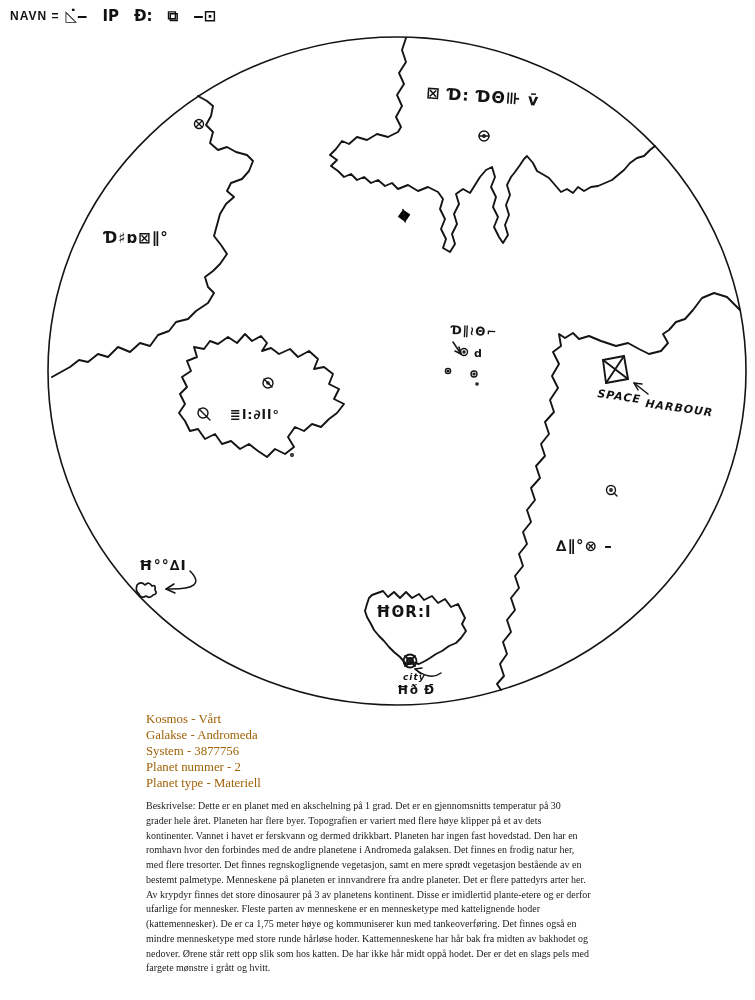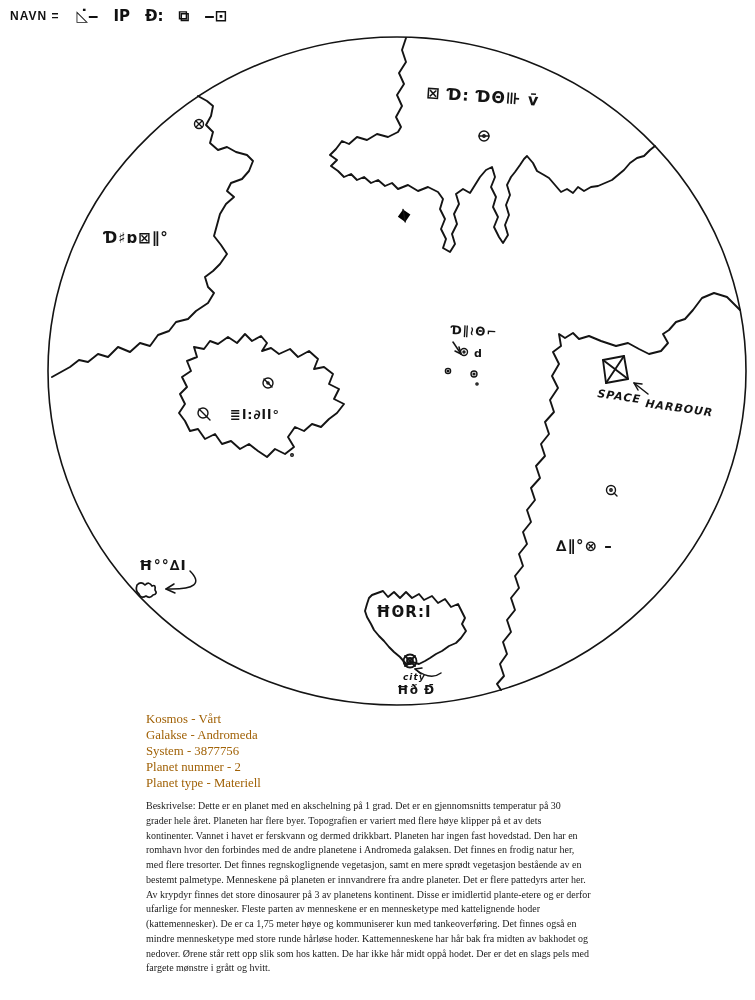--- a/index.html
+++ b/index.html
@@ -1,18 +1,18 @@
 <!DOCTYPE html>
 <html><head>
 <meta charset="utf-8">
 <style>
   html,body{margin:0;padding:0;background:#fff;}
   .page{position:relative;width:755px;height:1000px;background:#ffffff;overflow:hidden;
         font-family:"Liberation Serif",serif;color:#1b1b1b;}
-  .header{position:absolute;top:7px;left:10px;display:flex;align-items:center;gap:17px;}
+  .header{position:absolute;top:7px;left:10px;display:flex;align-items:center;gap:6px;}
   .header .navn{font-family:"Liberation Sans",sans-serif;font-weight:bold;font-size:12px;
         letter-spacing:1px;color:#111;}
   .glyphrow{display:flex;gap:15px;font-family:"DejaVu Sans",sans-serif;font-weight:bold;
         font-size:15px;color:#111;}
   .mapsvg{position:absolute;left:0;top:0;}
   .mapsvg path,.mapsvg ellipse,.mapsvg circle,.mapsvg polygon,.mapsvg line{
         stroke:#141414;fill:none;stroke-linecap:round;stroke-linejoin:round;}
   .mapsvg text{fill:#141414;font-family:"DejaVu Sans",sans-serif;}
   .lbl{font-weight:bold;letter-spacing:1px;}
   .hand{font-style:italic;font-weight:bold;letter-spacing:1px;}

